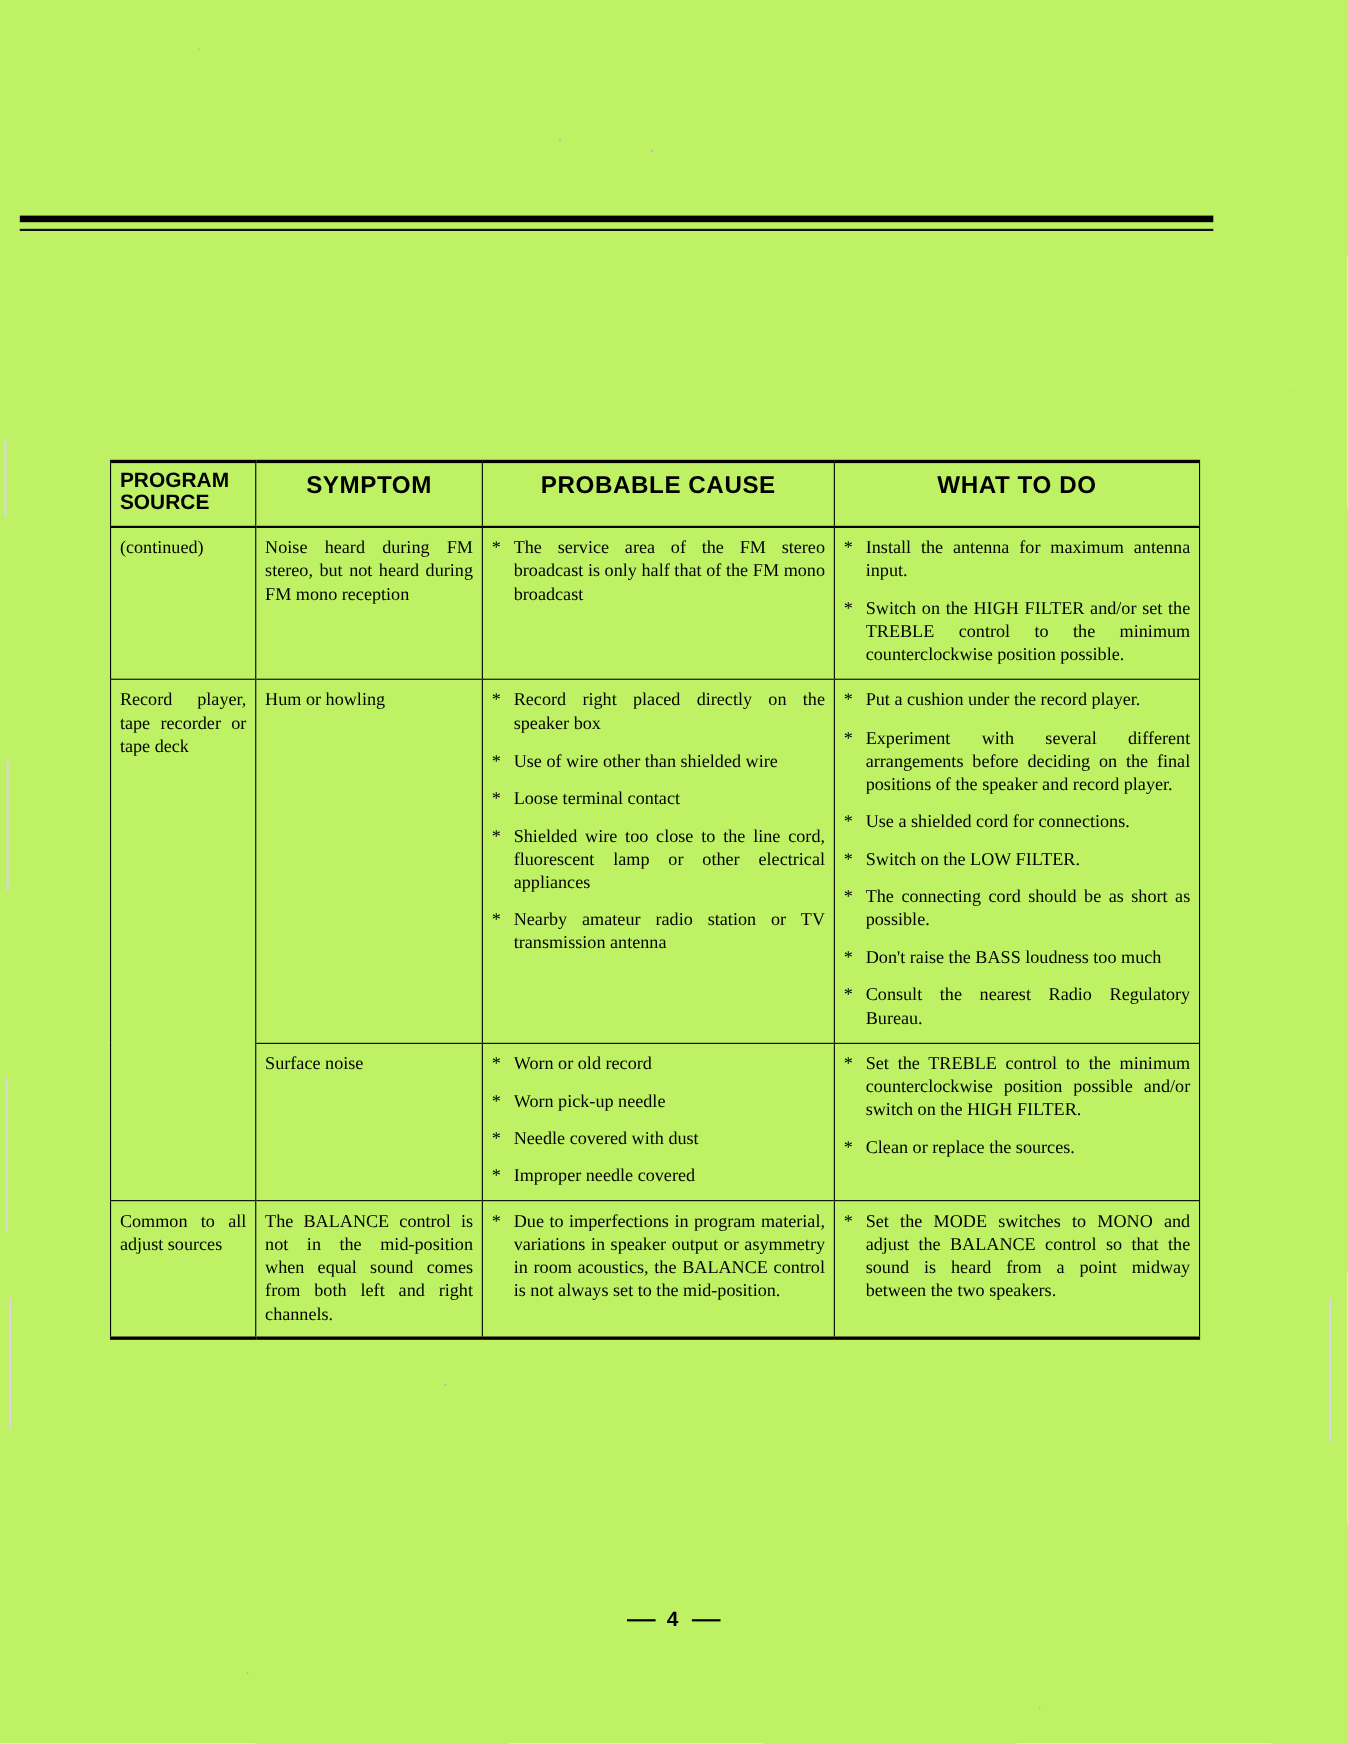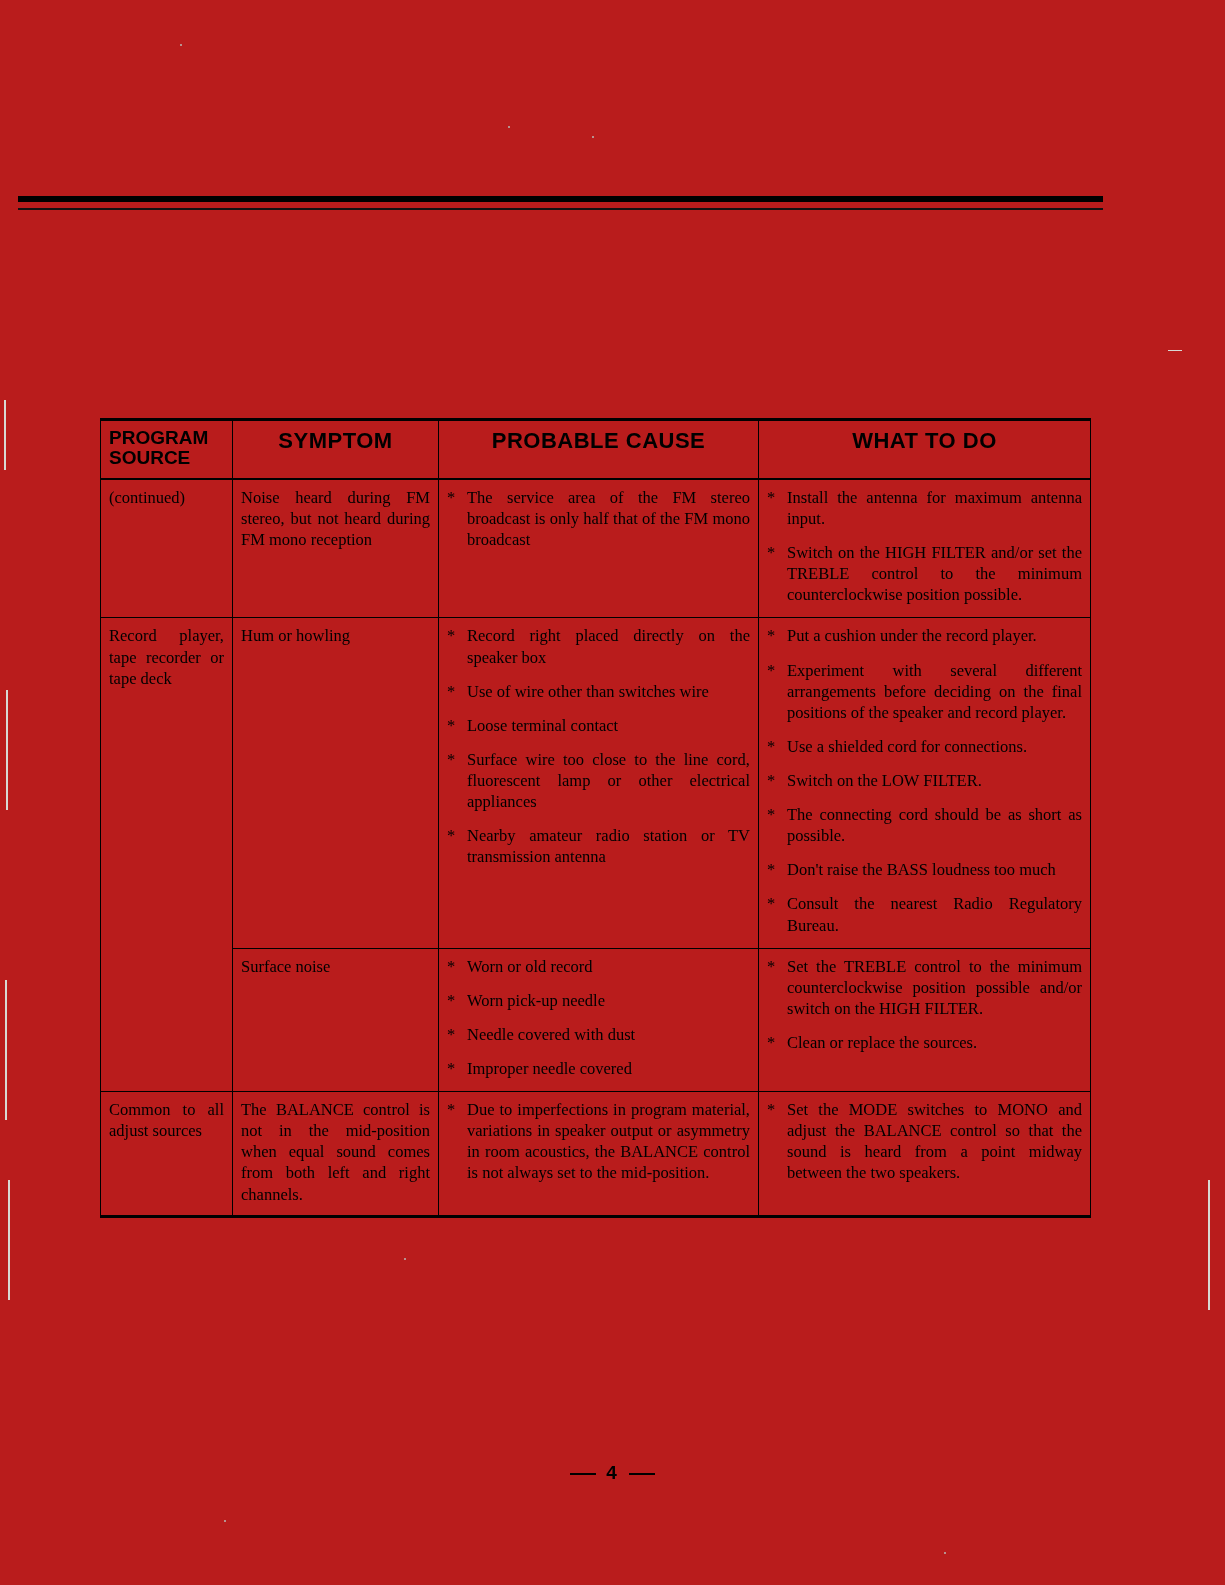--- a/index.html
+++ b/index.html
@@ -11,21 +11,21 @@
     width: 1225px;
     height: 1585px;
     position: relative;
     font-family: "Liberation Serif", serif;
     color: #000000;
     overflow: hidden;
   }
   .page {
     position: absolute;
     inset: 0;
-    background: #b91c1c;
+    background: #bef264;
   }
   
   .edge-mark {
     position: absolute;
     background: #d8d8d4;
   }
   .top-rule {
     position: absolute;
     left: 18px;
     top: 196px;
@@ -212,29 +212,29 @@
           <td class="nowrap-left">Record player, tape recorder or tape deck</td>
           <td>Hum or howling</td>
           <td>
             <ul class="star">
               <li>
                 <span class="star-mark">*</span>
                 <span>Record right placed directly on the speaker box</span>
               </li>
               <li>
                 <span class="star-mark">*</span>
-                <span>Use of wire other than switches wire</span>
+                <span>Use of wire other than shielded wire</span>
               </li>
               <li>
                 <span class="star-mark">*</span>
                 <span>Loose terminal contact</span>
               </li>
               <li>
                 <span class="star-mark">*</span>
-                <span>Surface wire too close to the line cord, fluorescent lamp or other electrical appliances</span>
+                <span>Shielded wire too close to the line cord, fluorescent lamp or other electrical appliances</span>
               </li>
               <li>
                 <span class="star-mark">*</span>
                 <span>Nearby amateur radio station or TV transmission antenna</span>
               </li>
             </ul>
           </td>
           <td>
             <ul class="star tight">
               <li>

